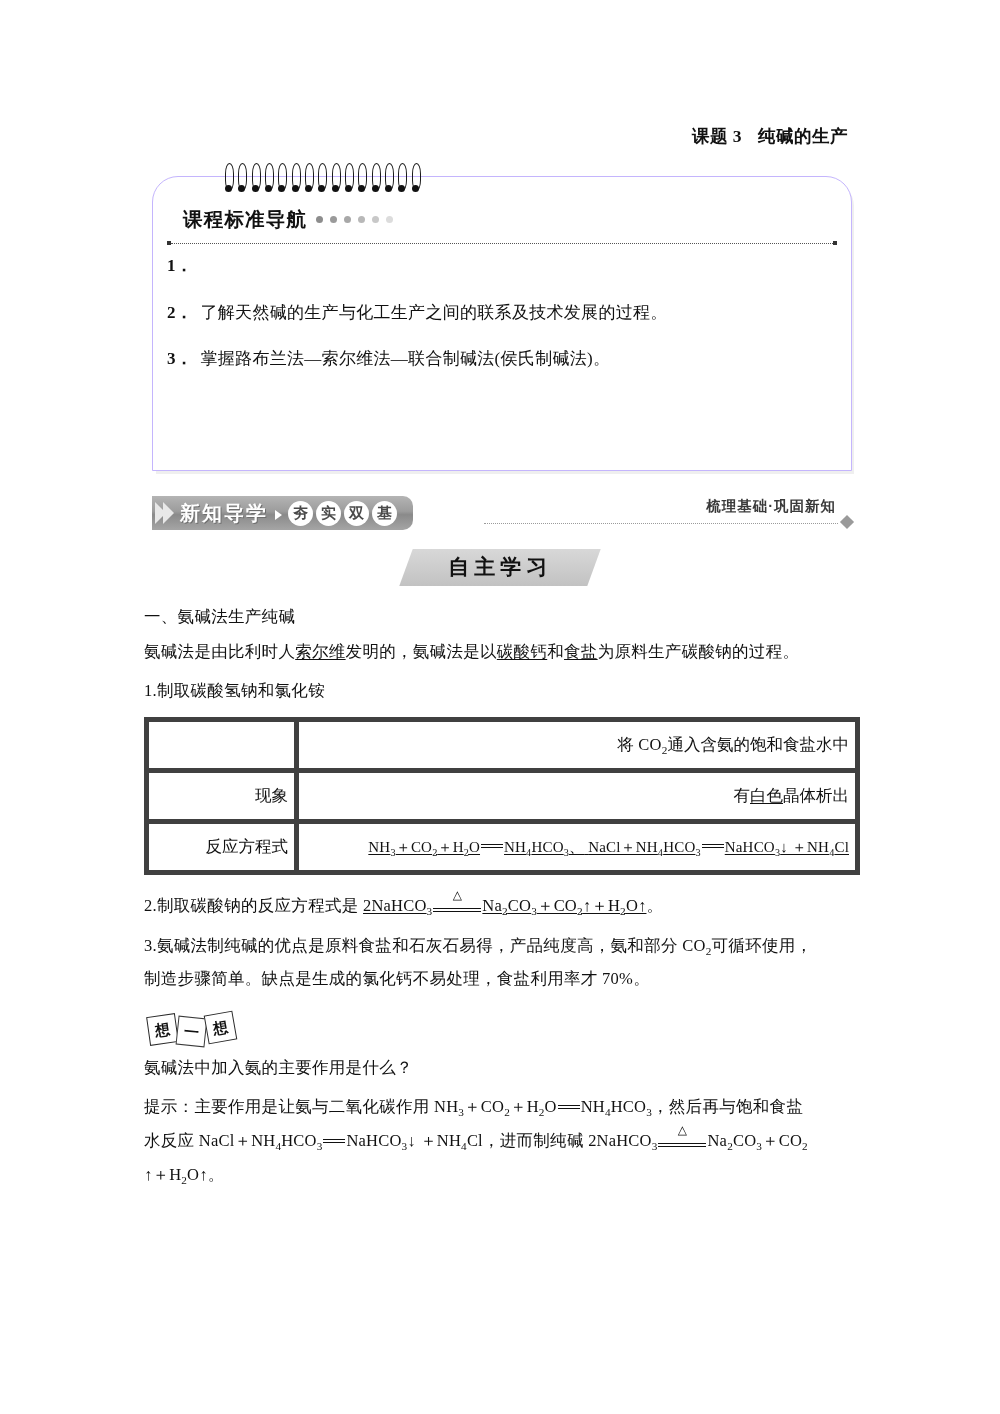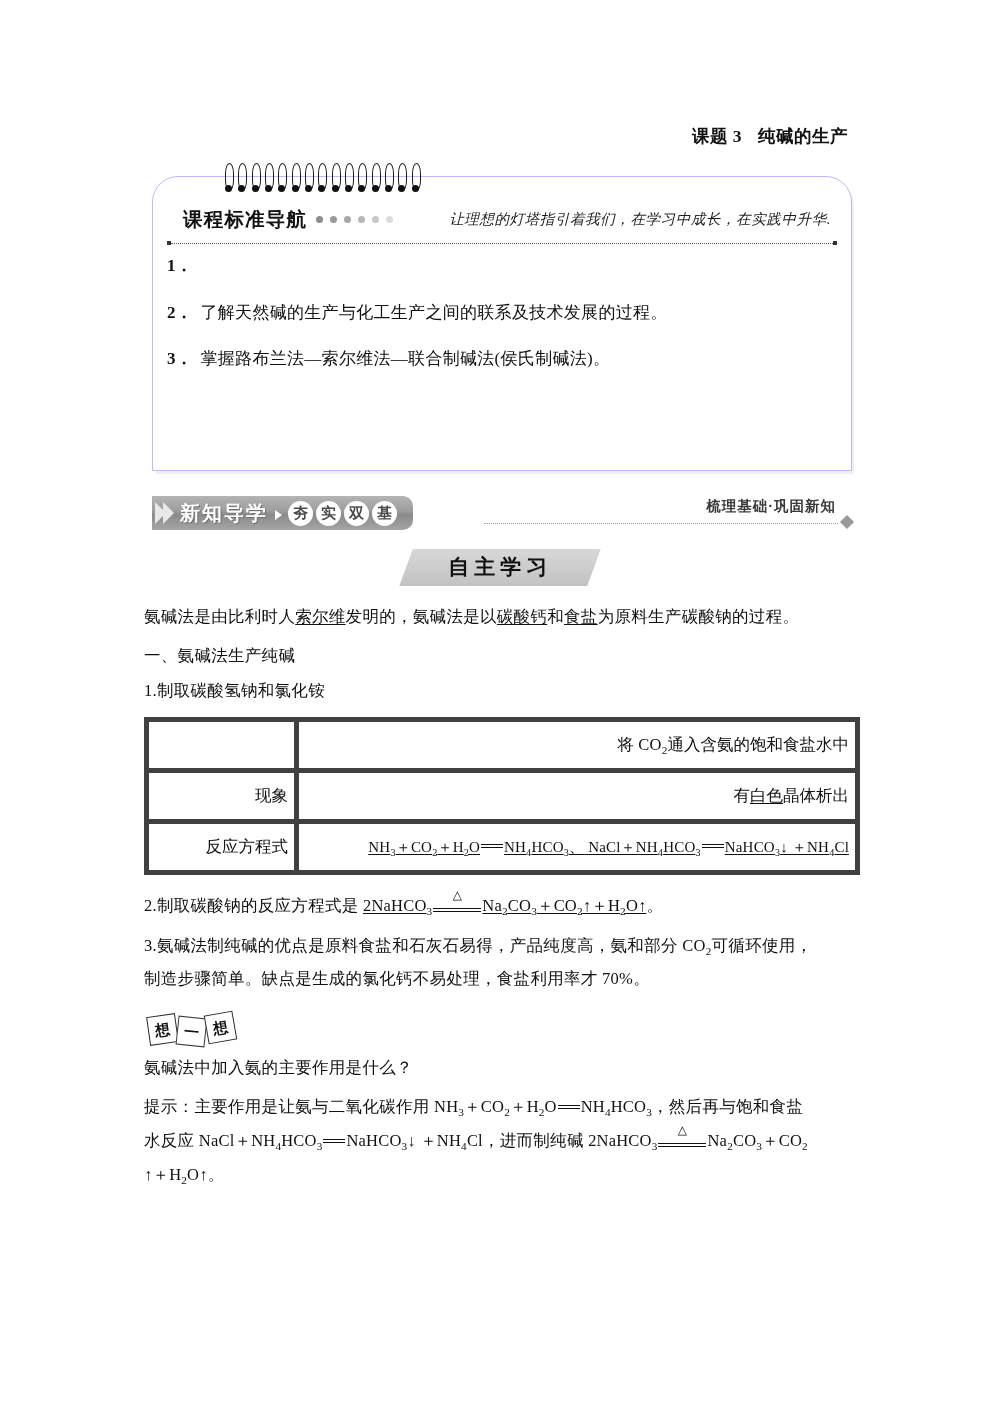--- a/index.html
+++ b/index.html
@@ -411,21 +411,20 @@
     <div class="std-head">
       <div class="std-title">课程标准导航</div>
       <div class="dot-run">
         <i></i>
           <i></i>
           <i></i>
           <i></i>
           <i></i>
           <i></i>
       </div>
-      <div class="motto">让理想的灯塔指引着我们，在学习中成长，在实践中升华.</div>
     </div>
 
     <div class="std-divider">
       <span class="cap"></span>
         <span class="dashline"></span>
         <span class="cap"></span>
     </div>
 
     <div class="obj-list">
       <div class="obj-item">
@@ -463,25 +462,25 @@
   </div>
 
   <div class="sub-banner">
     <div class="slab">
       <span>自主学习</span>
     </div>
   </div>
 
   <div class="body-area">
 
+    <p class="p-line p-tight">一、氨碱法生产纯碱</p>
+
     <p class="p-line">
       <span>氨碱法是由比利时人</span><span class="u">索尔维</span><span>发明的，氨碱法是以</span><span class="u">碳酸钙</span><span>和</span><span class="u">食盐</span><span>为原料生产碳酸钠的过程。</span>
     </p>
-
-    <p class="p-line p-tight">一、氨碱法生产纯碱</p>
 
     <p class="p-line p-tight">1.制取碳酸氢钠和氯化铵</p>
 
     <table class="tbl">
       <tbody>
           <tr>
         <td class="lab"></td>
         <td>
           <span class="chem"><span>将 CO</span><sub>2</sub></span><span>通入含氨的饱和食盐水中</span>
         </td>

